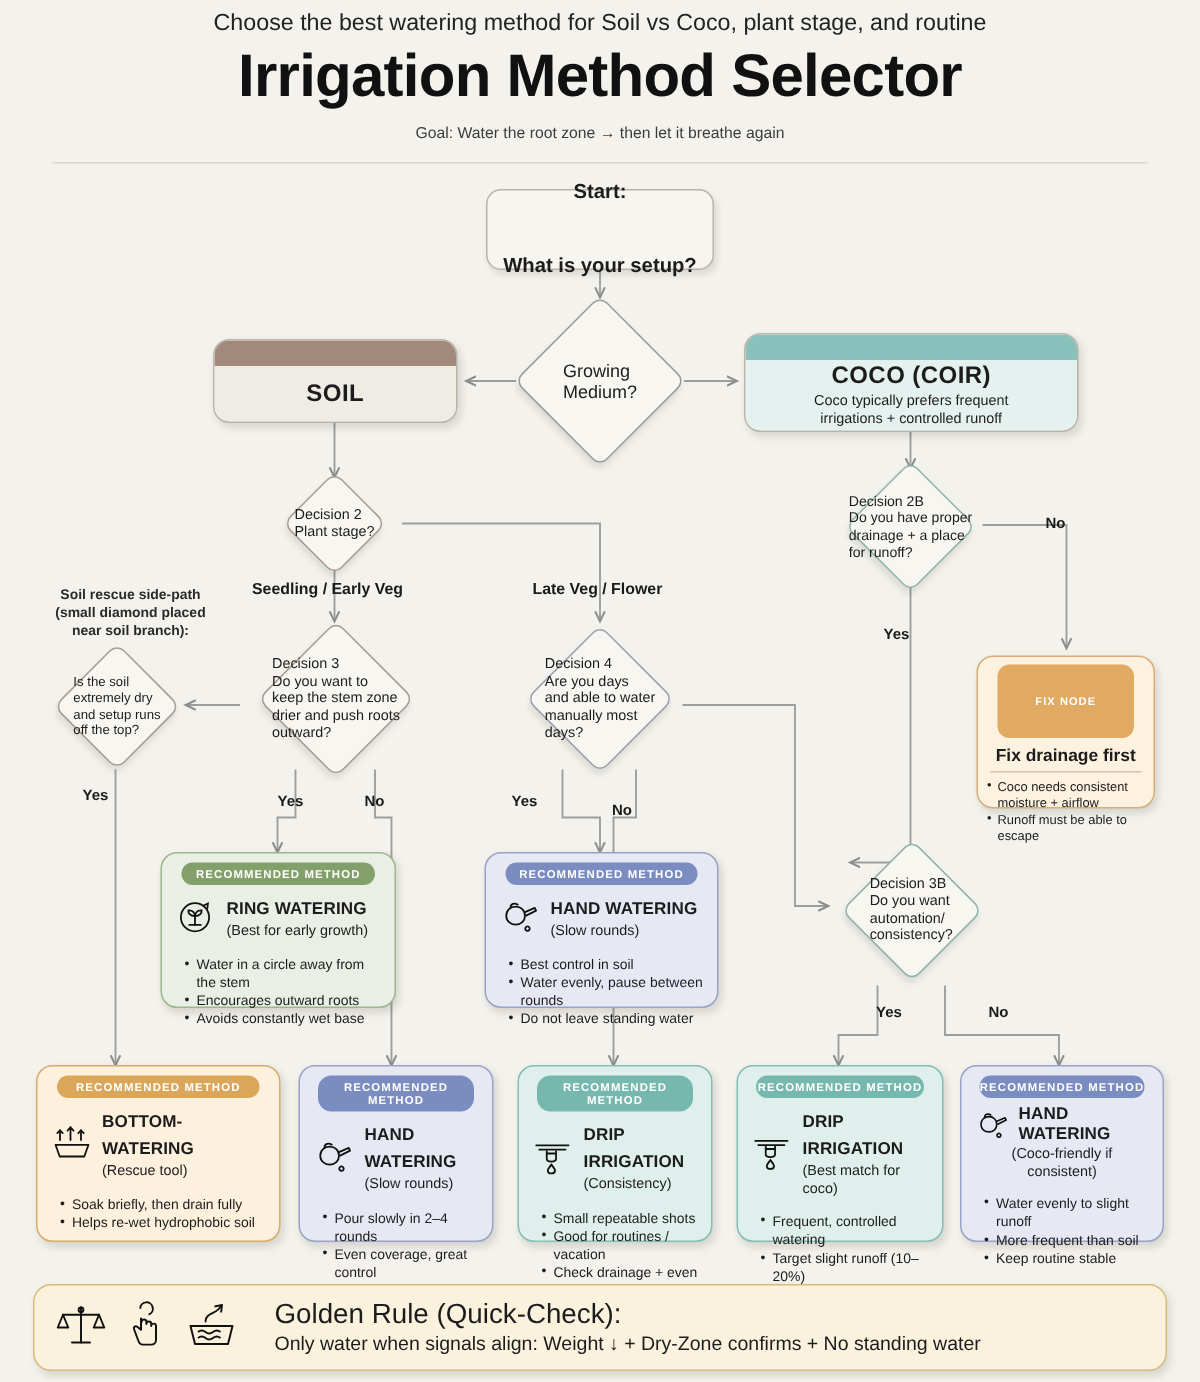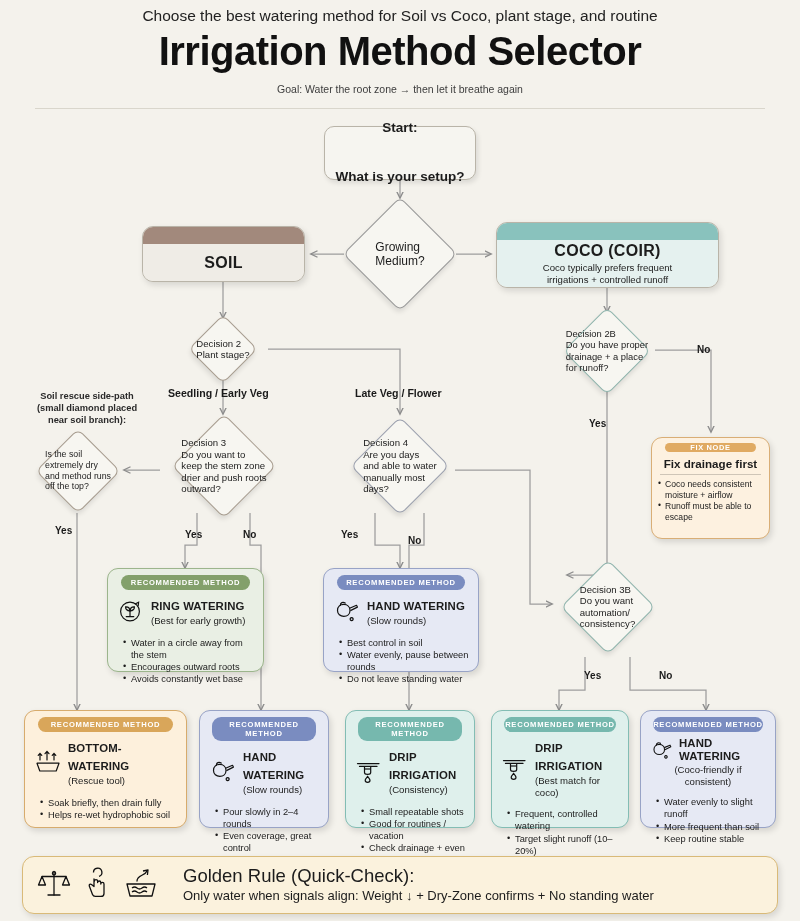--- a/index.html
+++ b/index.html
@@ -88,21 +88,21 @@
   .c-teal{background:#dff0ec;border-color:#83bdb4;}
   .c-teal .pill{background:#76b8ae;}
   .c-orange{background:#fdf0dc;border-color:#d7ab6c;}
   .c-orange .pill{background:#d9a65a;}
 
   
   #fixnode{position:absolute;left:651px;top:437px;width:119px;height:102px;
     background:#fdf1e0;border:1.6px solid #d9ae76;border-radius:11px;
     box-shadow:2px 3px 6px rgba(0,0,0,0.13);box-sizing:border-box;padding:5px 6px;}
   #fixnode .pill{display:block;margin:0 auto;width:86%;background:#e0aa62;color:#fff;
-    font-size:7.4px;font-weight:bold;letter-spacing:0.7px;text-align:center;border-radius:8px;padding:0 0;}
+    font-size:7.4px;font-weight:bold;letter-spacing:0.7px;text-align:center;border-radius:8px;padding:20px 0;}
   #fixnode .ftitle{font-size:11.6px;font-weight:bold;text-align:center;margin:5px 0 4px;}
   #fixnode .divider{height:1px;background:rgba(0,0,0,0.18);margin:0 2px 4px;}
   #fixnode ul{margin:0;padding:0;list-style:none;}
   #fixnode li{font-size:8.6px;line-height:1.28;position:relative;padding-left:7px;}
   #fixnode li:before{content:"\2022";position:absolute;left:0;top:-1px;}
 
   
   .elabel{position:absolute;font-size:10.6px;font-weight:bold;color:#1a1a1a;white-space:nowrap;}
   .elabel.sm{font-size:10px;}
 
@@ -256,21 +256,21 @@
       <div>automation/</div>
       <div>consistency?</div>
     </div>
   </div>
 
   <div class="diamond" style="left:26px;top:428px;width:104px;height:85px;">
     <div class="dshape" style="width:58px;height:58px;border-color:#a79c8f;"></div>
     <div class="dtext" style="font-size:8.8px;">
       <div>Is the soil</div>
       <div>extremely dry</div>
-      <div>and method runs</div>
+      <div>and setup runs</div>
       <div>off the top?</div>
     </div>
   </div>
 
   <div id="sidenote">
     <div>Soil rescue side-path</div>
     <div>(small diamond placed</div>
     <div>near soil branch):</div>
   </div>
 

